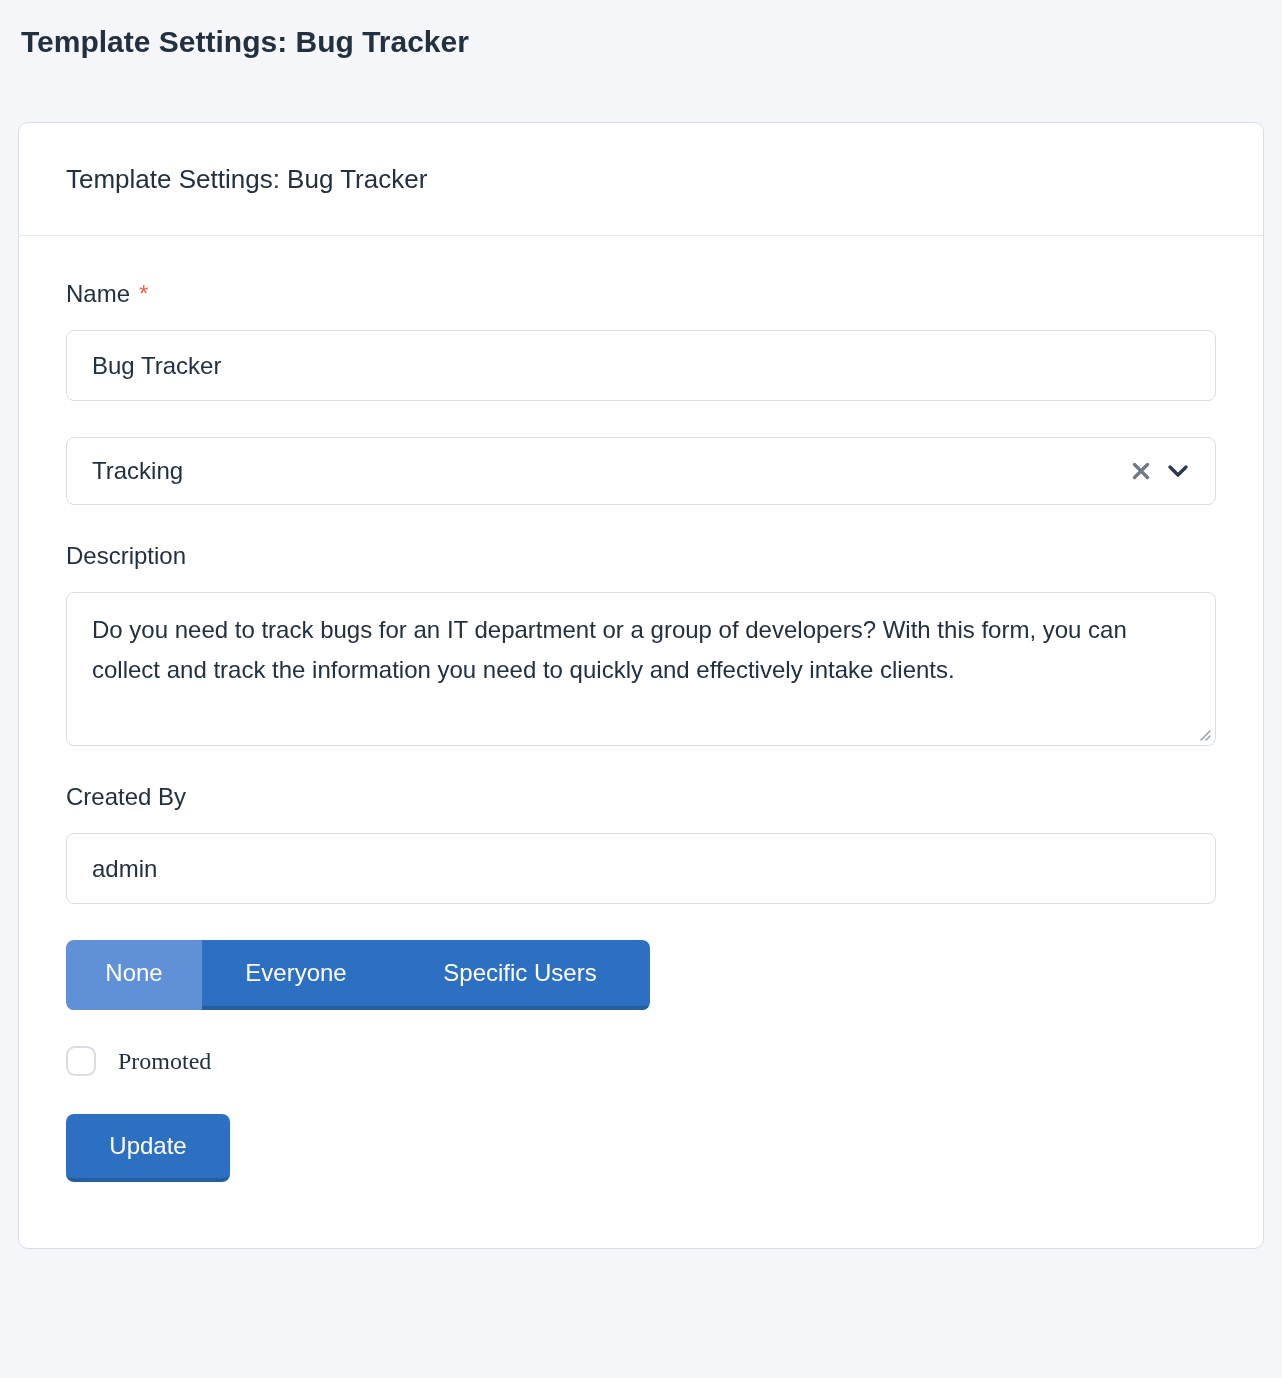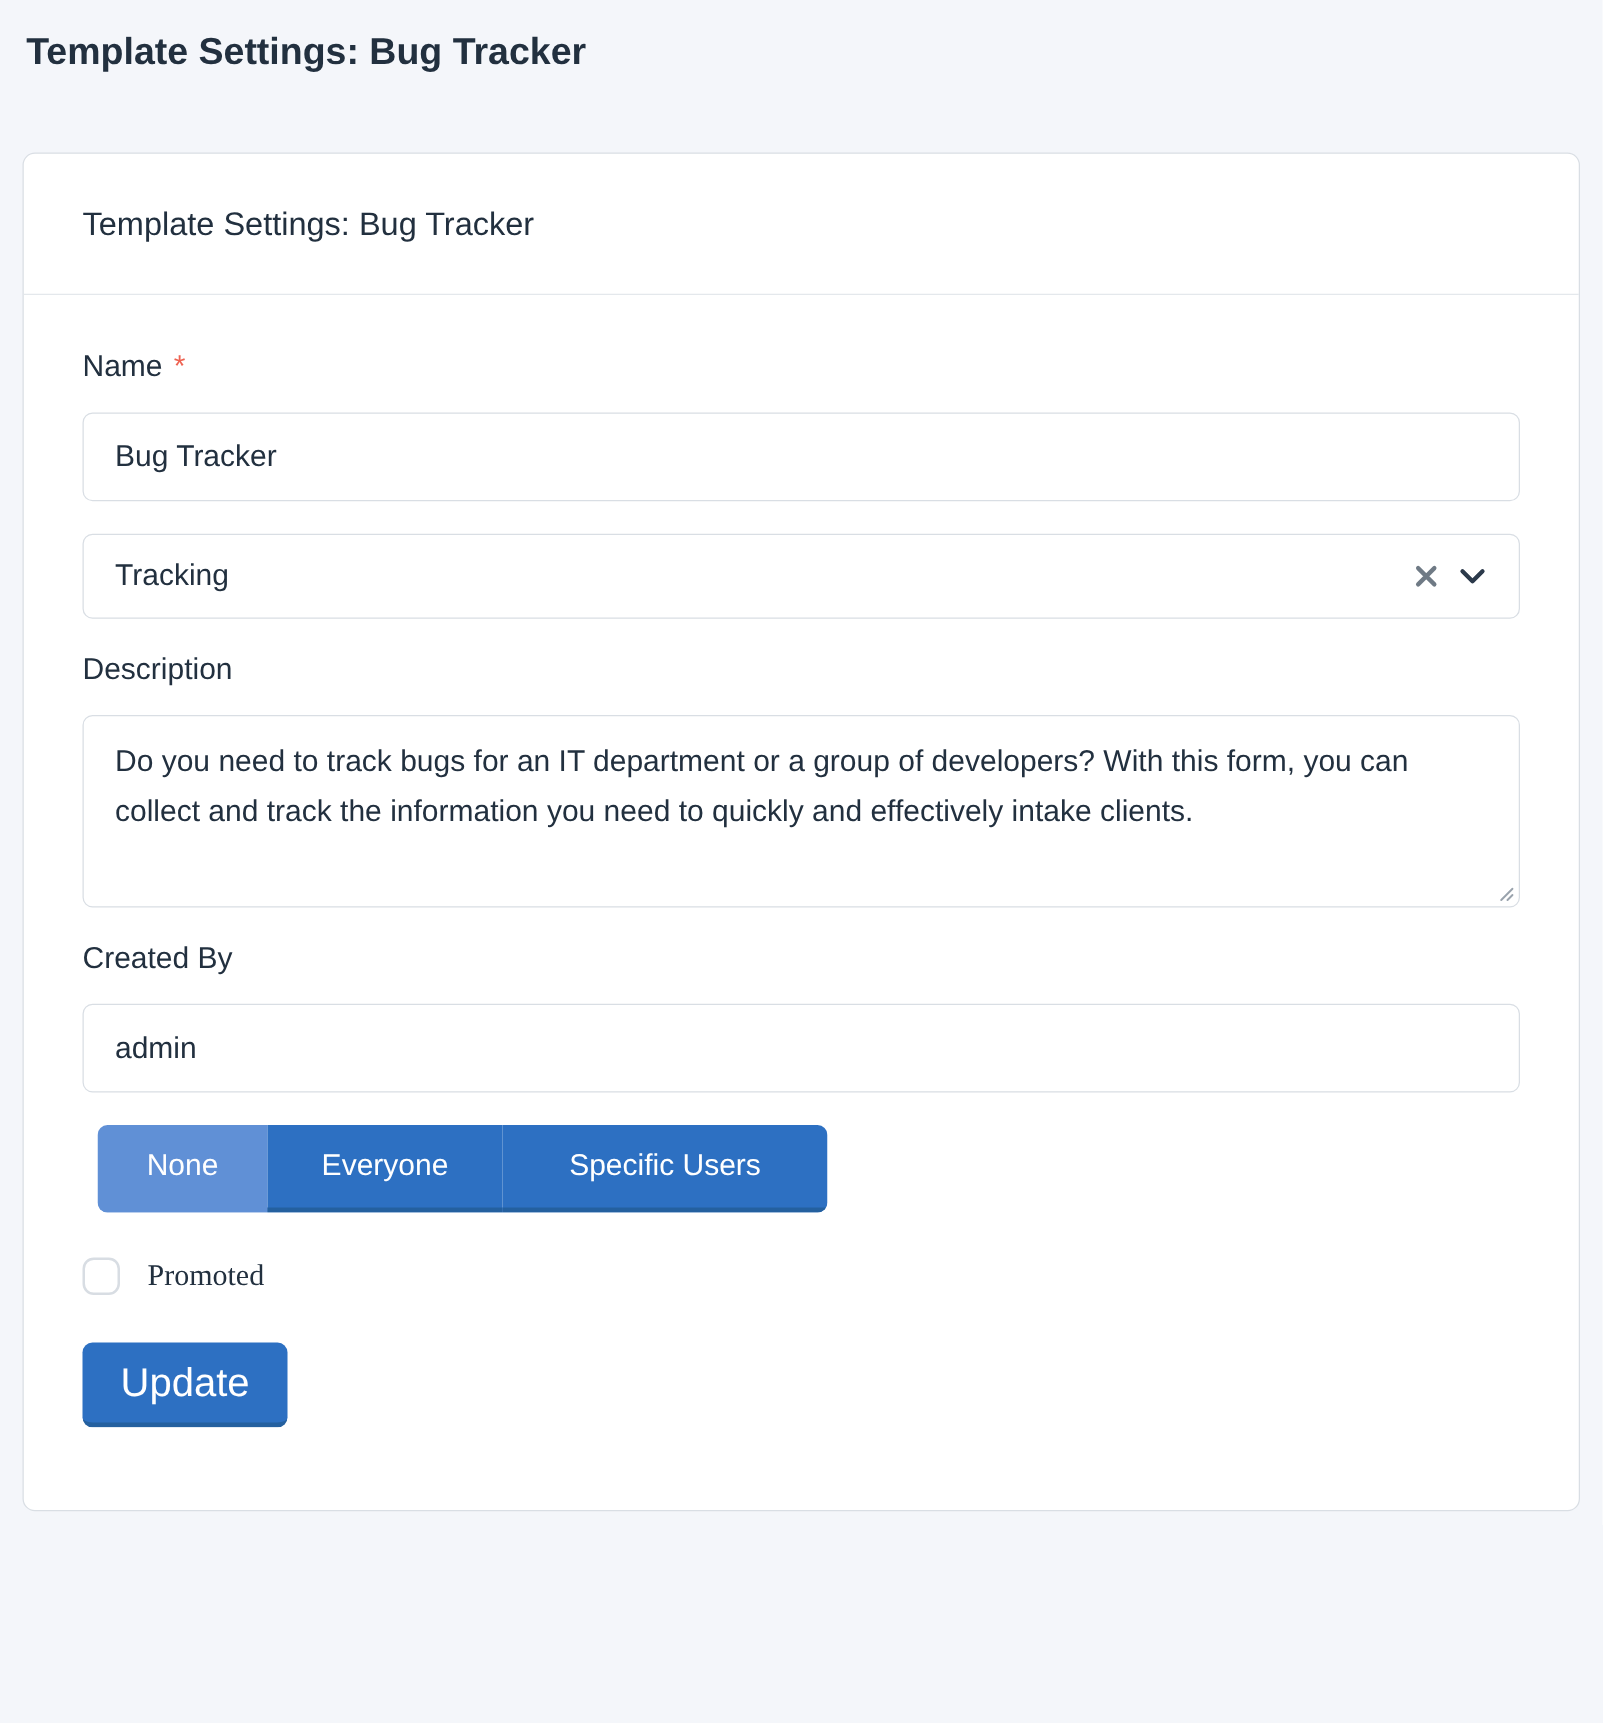--- a/index.html
+++ b/index.html
@@ -35,21 +35,21 @@
     display: flex;
     align-items: center;
     border-bottom: 1px solid #e4e8ec;
     font-size: 26px;
     font-weight: 500;
     color: #22303f;
   }
 
   .card-body { padding: 43px 47px 66px 47px; }
 
-  .form-group { margin-bottom: 26px; }
+  .form-group { margin-bottom: 36px; }
 
   .form-label {
     display: flex;
     align-items: center;
     gap: 9px;
     font-size: 24px;
     line-height: 30px;
     color: #22303f;
     margin-bottom: 21px;
   }
@@ -101,21 +101,21 @@
   }
   .resize-handle {
     position: absolute;
     right: 5px;
     bottom: 5px;
     width: 14px;
     height: 14px;
     cursor: nwse-resize;
   }
 
-  .btn-group { display: inline-flex; border-radius: 8px; overflow: hidden; vertical-align: top; margin-left: 12px; }
+  .btn-group { display: inline-flex; border-radius: 8px; overflow: hidden; vertical-align: top; }
   .seg-btn {
     height: 70px;
     border: 0;
     border-bottom: 4px solid #24609f;
     background: #2d70c2;
     color: #ffffff;
     font-family: inherit;
     font-size: 24px;
     cursor: pointer;
     padding: 0;
@@ -146,21 +146,21 @@
 
   .update-btn {
     width: 164px;
     height: 68px;
     border: 0;
     border-bottom: 4px solid #24609f;
     border-radius: 8px;
     background: #2d70c2;
     color: #ffffff;
     font-family: inherit;
-    font-size: 32px;
+    font-size: 24px;
     cursor: pointer;
   }
 </style>
 </head>
 <body>
 
 <h1 class="page-title">Template Settings: Bug Tracker</h1>
 
 <div class="card">
   <div class="card-header">Template Settings: Bug Tracker</div>

